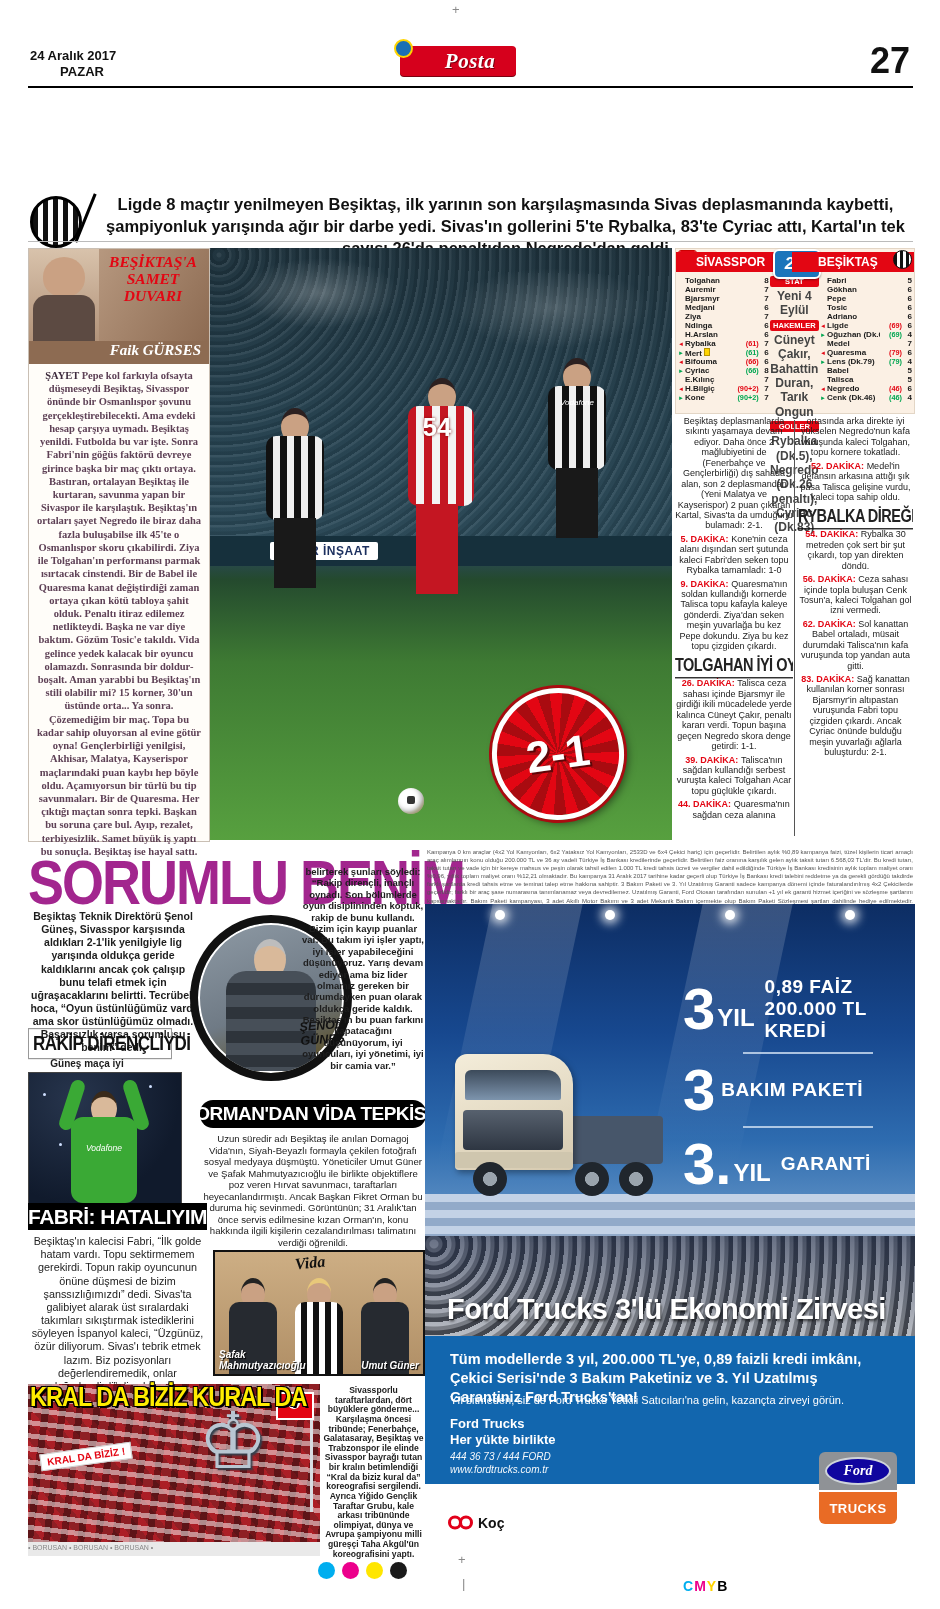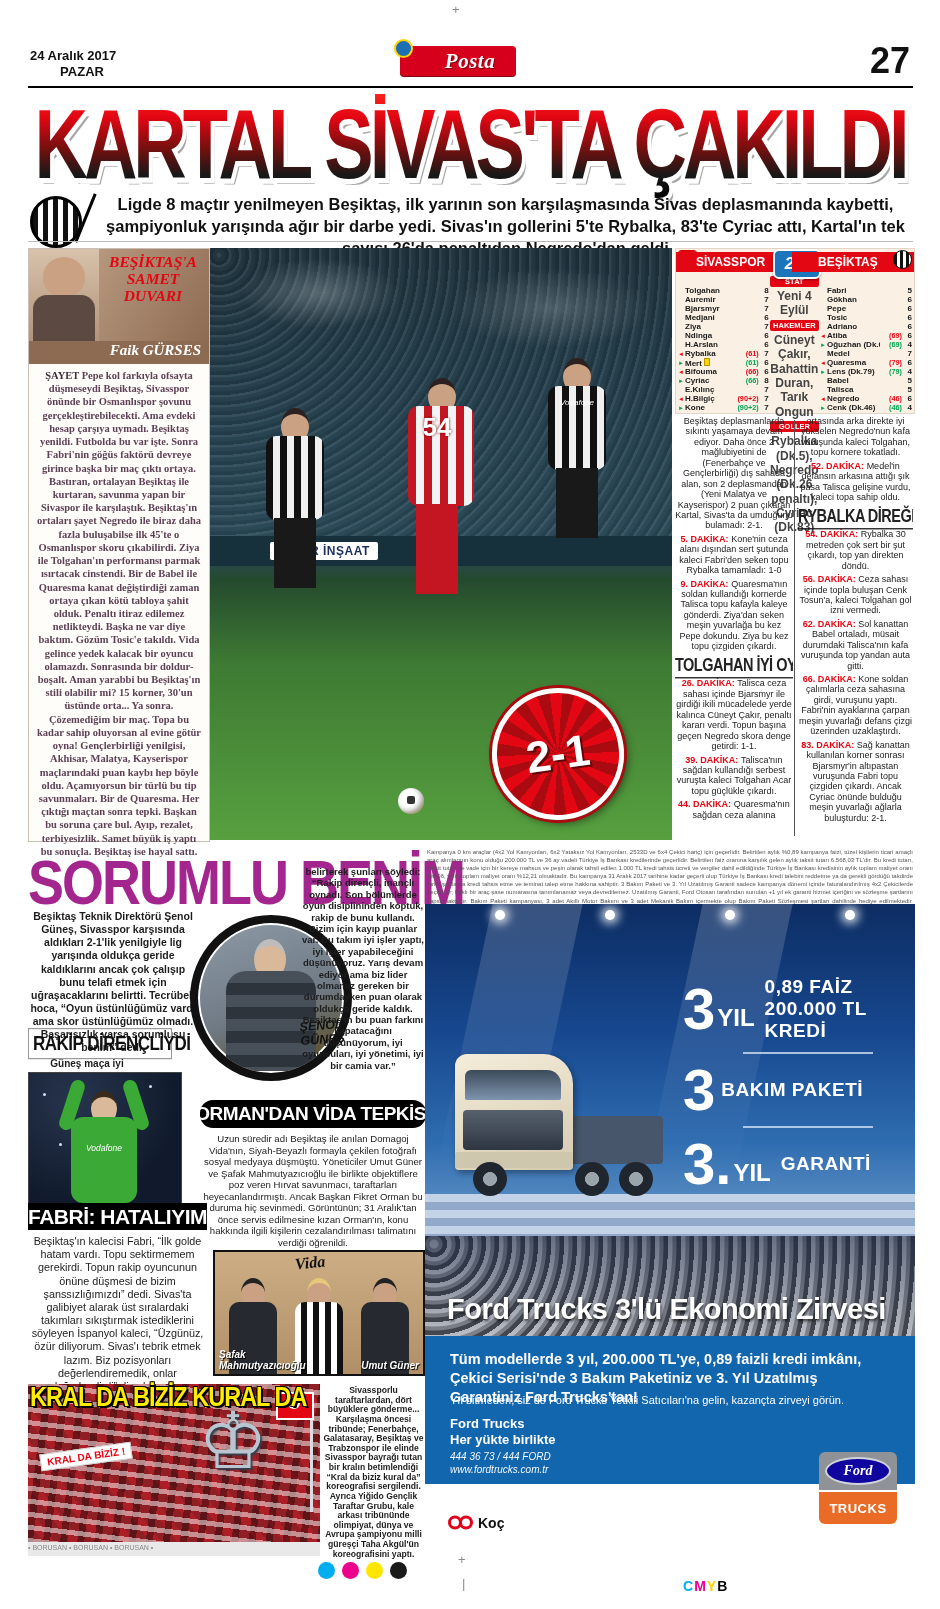--- a/index.html
+++ b/index.html
@@ -85,21 +85,21 @@
           font-size:12px;display:flex;align-items:center;}
   .sbband.home{left:0;width:96px;padding-left:20px;}
   .sbband.away{right:0;width:96px;padding-left:26px;}
   .sbcrest{position:absolute;top:1px;width:17px;height:17px;border-radius:3px;}
   .sbcrest.h{left:2px;background:#fff;border:1px solid #c00;box-shadow:inset 0 0 0 2px #e30613;}
   .sbcrest.a{right:2px;background:repeating-linear-gradient(90deg,#111 0 3px,#fff 3px 6px);border:1px solid #111;border-radius:50%;}
   .sbscore{position:absolute;left:97px;top:0;width:44px;height:26px;background:#1b75bb;border:2px solid #fff;
            border-radius:6px;color:#fff;font-weight:bold;font-style:italic;font-size:17px;
            display:flex;align-items:center;justify-content:center;box-shadow:0 1px 2px rgba(0,0,0,.4);}
   .sbcols{display:flex;height:136px;padding:1px 2px;}
-  .pcol{width:92px;display:flex;flex-direction:column;justify-content:flex-end;}
+  .pcol{width:92px;display:flex;flex-direction:column;justify-content:flex-start;}
   .prow{display:flex;align-items:center;height:9px;font-size:8px;font-weight:bold;color:#1a1a1a;}
   .arr{width:7px;font-size:6px;}
   .arr.out{color:#e30613;} .arr.in{color:#00a651;}
   .pname{flex:1;white-space:nowrap;overflow:hidden;}
   .card{display:inline-block;width:4px;height:6px;background:#ffd400;border:.5px solid #b89400;margin-left:2px;}
   .pmin{width:22px;text-align:right;font-size:7.3px;}
   .pmin.out{color:#e30613;} .pmin.in{color:#00a651;}
   .prate{width:10px;text-align:right;}
   .icol{width:50px;margin:0 1px;display:flex;flex-direction:column;gap:2px;}
   .ilabel{background:#e30613;color:#fff;font-weight:bold;font-size:7.5px;text-align:center;border-radius:2px;padding:1px 0;}
@@ -234,24 +234,20 @@
     <div>24 Aralık 2017</div>
     <div class="d2">PAZAR</div>
   </div>
   <div class="abs postalogo">
     <span class="pemblem"></span>
     <span class="ptxt">Posta</span>
   </div>
   <div class="abs pagenum">27</div>
   <div class="abs toprule"></div>
 
-  <div class="abs hlwrap" style="position:absolute;">
-    <span class="hl-text hl-stroke">KARTAL SİVAS'TA ÇAKILDI</span>
-    <span class="hl-text hl-grad">KARTAL SİVAS'TA ÇAKILDI</span>
-  </div>
 
   <div class="abs crest"></div>
   <div class="abs deckslash"></div>
   <div class="abs deck">Ligde 8 maçtır yenilmeyen Beşiktaş, ilk yarının son karşılaşmasında Sivas deplasmanında kaybetti, şampiyonluk yarışında ağır bir darbe yedi. Sivas'ın gollerini 5'te Rybalka, 83'te Cyriac attı, Kartal'ın tek sayısı 26'da penaltıdan Negredo'dan geldi</div>
   <div class="abs deckrule"></div>
 
   <div class="abs faikbox">
     <div class="faikhead">
       <div class="faikphoto">
         <div class="fhead"></div>
@@ -426,21 +422,21 @@
             <span class="prate">6</span>
           </div>
           <div class="prow">
             <span class="arr "></span>
             <span class="pname">Adriano</span>
             <span class="pmin "></span>
             <span class="prate">6</span>
           </div>
           <div class="prow">
             <span class="arr out">◄</span>
-            <span class="pname">Atiba</span>
+            <span class="pname">Ligde</span>
             <span class="pmin out">(69)</span>
             <span class="prate">6</span>
           </div>
           <div class="prow">
             <span class="arr in">►</span>
             <span class="pname">Oğuzhan (Dk.69)</span>
             <span class="pmin in">(69)</span>
             <span class="prate">4</span>
           </div>
           <div class="prow">
@@ -499,21 +495,20 @@
       <p class="repp"><span class="mins">44. DAKİKA: </span>Quaresma'nın sağdan ceza alanına</p>
     </div>
   <div class="abs repdiv"></div>
   <div class="abs rep repR" id="rep-right">
       <p class="repp">ortasında arka direkte iyi yükselen Negredo'nun kafa vuruşunda kaleci Tolgahan, topu kornere tokatladı.</p>
       <p class="repp"><span class="mins">52. DAKİKA: </span>Medel'in defansın arkasına attığı şık pasa Talisca gelişine vurdu, kaleci topa sahip oldu.</p>
       <div class="rephead">RYBALKA DİREĞE TAKILDI</div>
       <p class="repp"><span class="mins">54. DAKİKA: </span>Rybalka 30 metreden çok sert bir şut çıkardı, top yan direkten döndü.</p>
       <p class="repp"><span class="mins">56. DAKİKA: </span>Ceza sahası içinde topla buluşan Cenk Tosun'a, kaleci Tolgahan gol izni vermedi.</p>
       <p class="repp"><span class="mins">62. DAKİKA: </span>Sol kanattan Babel ortaladı, müsait durumdaki Talisca'nın kafa vuruşunda top yandan auta gitti.</p>
-      <p class="repp"><span class="mins">66. DAKİKA: </span>Kone soldan çalımlarla ceza sahasına girdi, vuruşunu yaptı. Fabri'nin ayaklarına çarpan meşin yuvarlağı defans çizgi üzerinden uzaklaştırdı.</p>
       <p class="repp"><span class="mins">83. DAKİKA: </span>Sağ kanattan kullanılan korner sonrası Bjarsmyr'in altıpastan vuruşunda Fabri topu çizgiden çıkardı. Ancak Cyriac önünde bulduğu meşin yuvarlağı ağlarla buluşturdu: 2-1.</p>
     </div>
 
   <div class="abs sorhl">SORUMLU BENİM</div>
   <div class="abs sorL">Beşiktaş Teknik Direktörü Şenol Güneş, Sivasspor karşısında aldıkları 2-1'lik yenilgiyle lig yarışında oldukça geride kaldıklarını ancak çok çalışıp bunu telafi etmek için uğraşacaklarını belirtti. Tecrübeli hoca, “Oyun üstünlüğümüz vardı ama skor üstünlüğümüz olmadı. Başarısızlık varsa sorumlusu benim” dedi.</div>
   <div class="abs gunescircle">
     <div class="ghead"></div>
     <div class="gjacket"></div>
   </div>
   <div class="abs guneslbl">ŞENOL GÜNEŞ</div>

